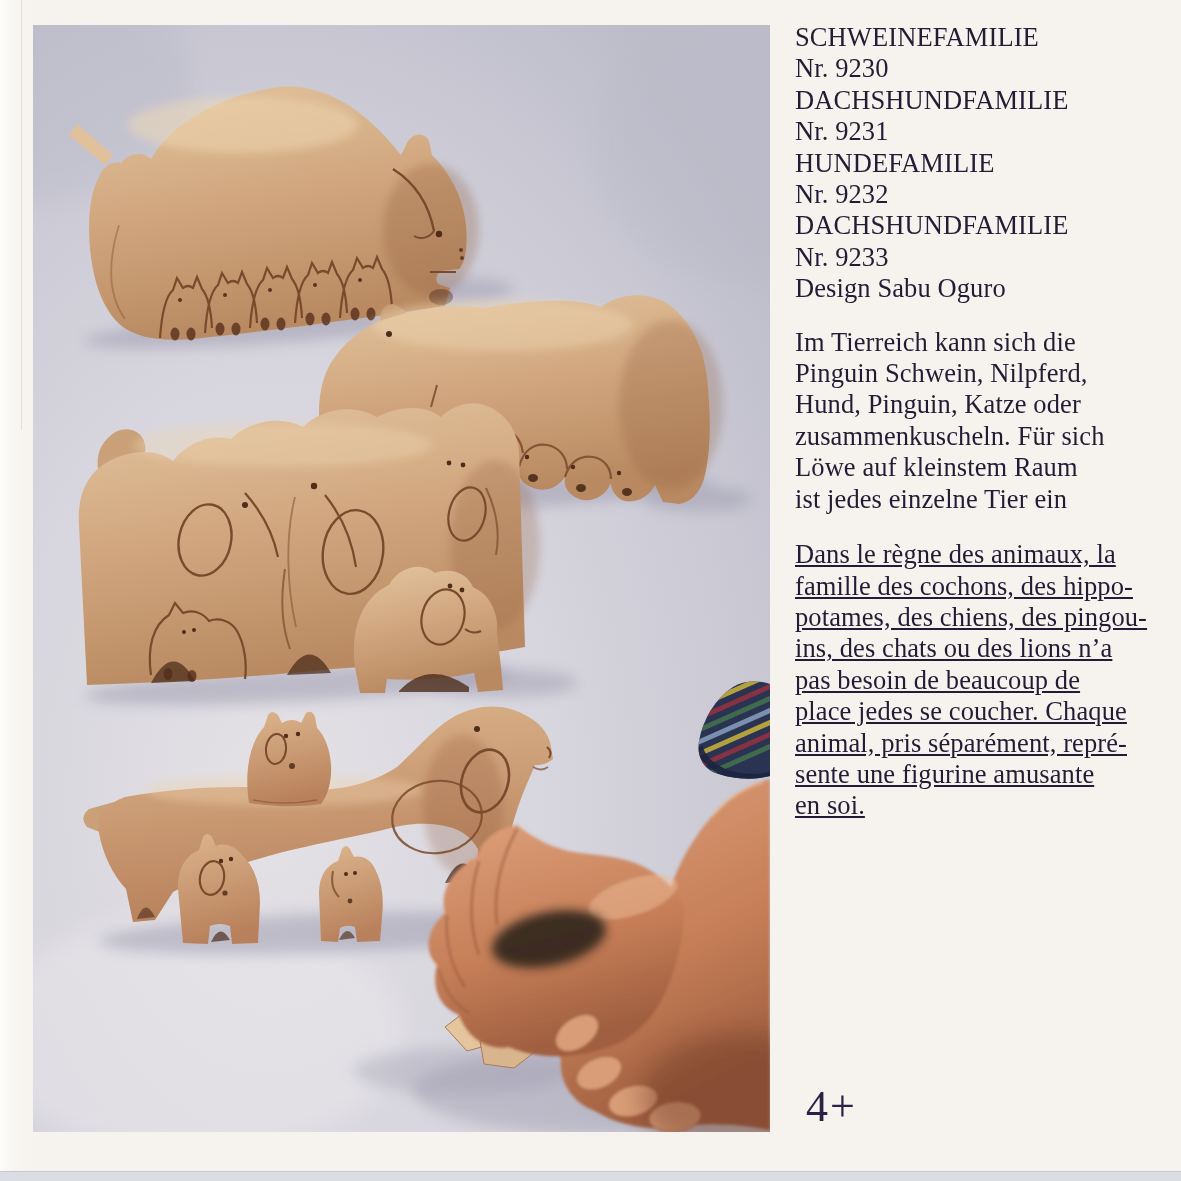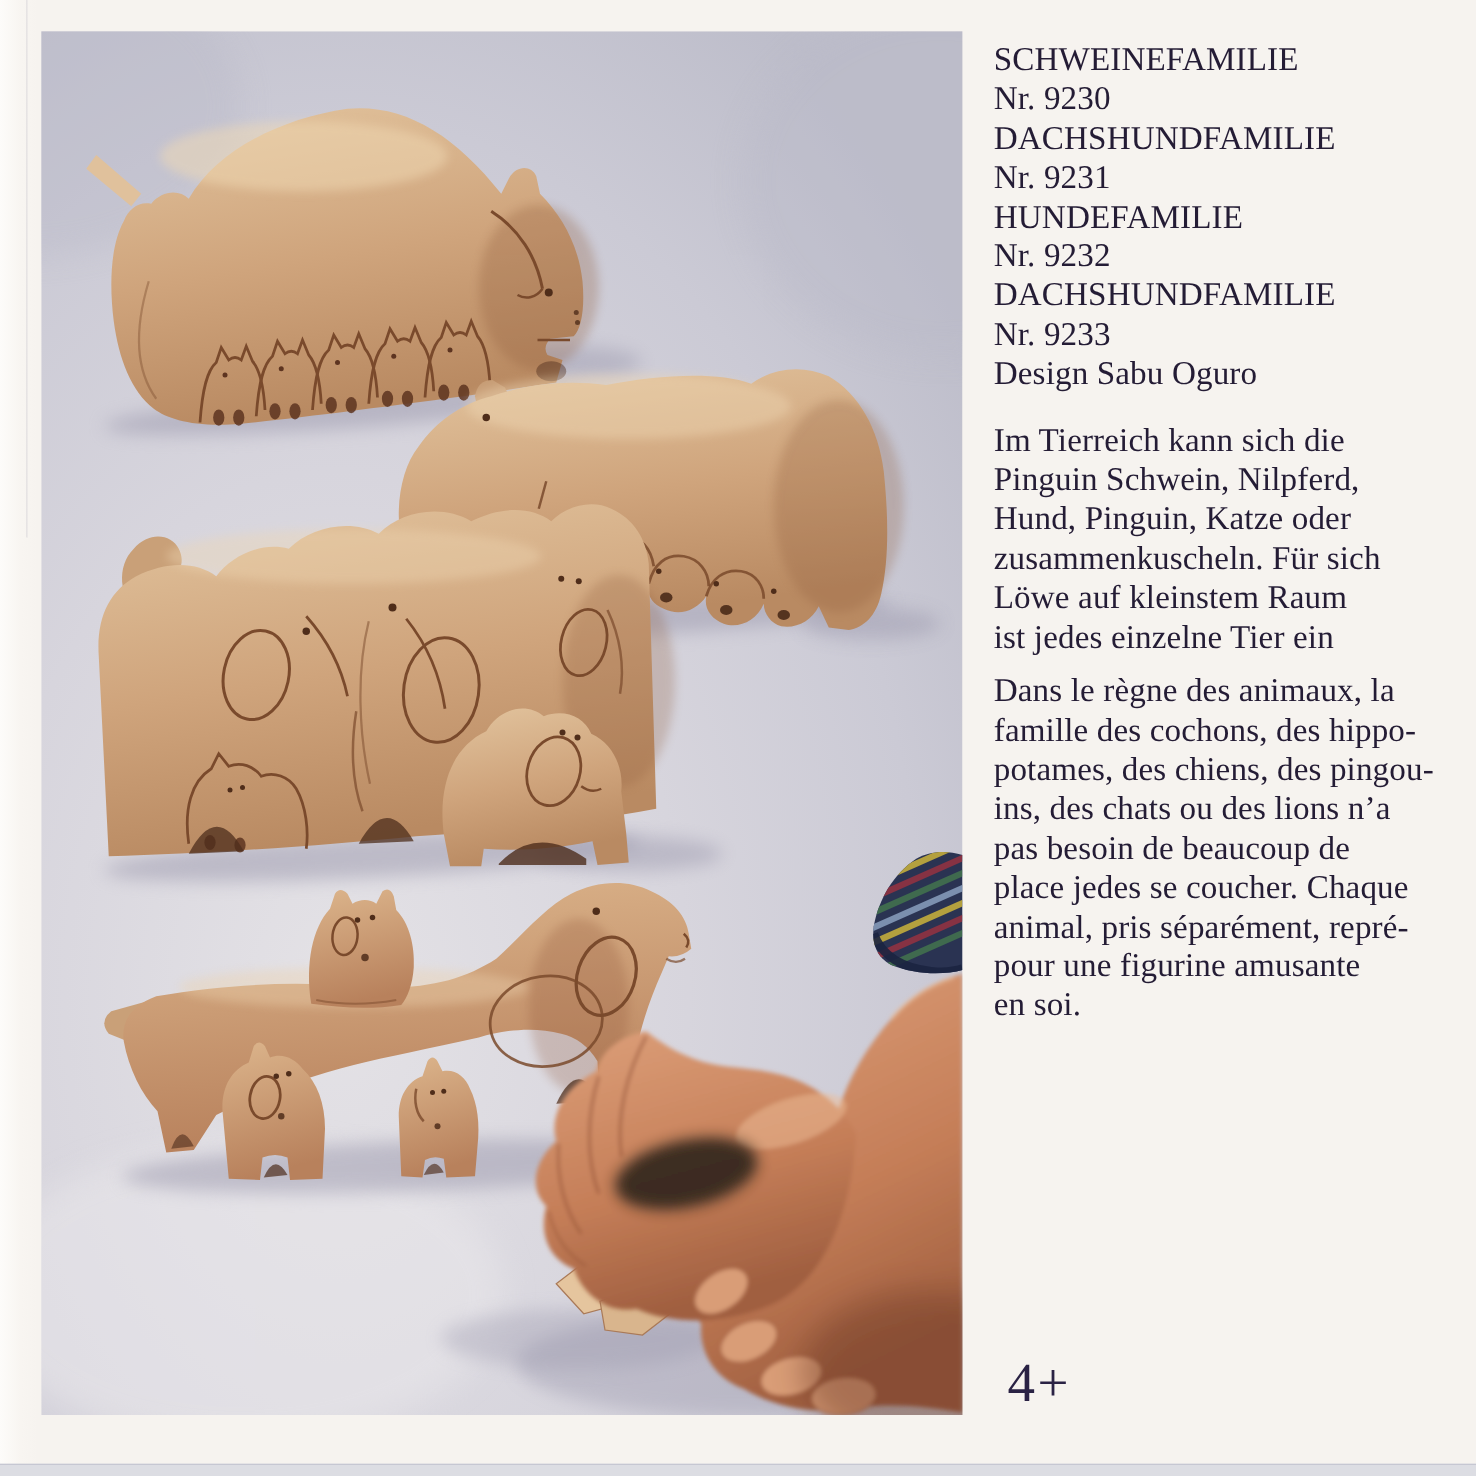--- a/index.html
+++ b/index.html
@@ -4,25 +4,25 @@
 <style>
   html,body{margin:0;padding:0;background:#efece8;}
   .canvas{position:relative;width:1181px;height:1181px;overflow:hidden;
           background:#f6f3ef;font-family:"Liberation Serif",serif;}
   .left-edge{position:absolute;left:0;top:0;width:30px;height:1181px;
              background:linear-gradient(90deg,#fdfcfa 0%,#f8f5f1 55%,#f6f3ef 100%);}
   .left-edge::after{content:"";position:absolute;left:21px;top:0;width:1px;height:430px;
              background:rgba(170,165,180,.28);}
   .photo{position:absolute;left:33px;top:25px;width:737px;height:1107px;}
   .photo svg{display:block;width:737px;height:1107px;}
-  .text-col{position:absolute;left:795px;top:32px;width:380px;
+  .text-col{position:absolute;left:795px;top:22px;width:380px;
             color:#241c35;font-size:26.5px;line-height:31.4px;letter-spacing:.1px;}
   .text-col .line{white-space:nowrap;}
   .para-de{margin-top:22px;}
-  .para-fr{margin-top:12px;}
+  .para-fr{margin-top:24px;text-decoration:underline;}
   .age{position:absolute;left:806px;top:1085px;font-size:44px;line-height:44px;
        color:#2a2244;letter-spacing:2px;font-family:"Liberation Serif",serif;}
   .bottom-edge{position:absolute;left:0;top:1171px;width:1181px;height:10px;
        background:#dcdde3;border-top:1px solid #c6c7d2;}
 </style>
 </head>
 <body>
 
 <div class="canvas">
 
@@ -299,21 +299,21 @@
     </div>
 
     <div class="para-fr">
       <div class="line">Dans le règne des animaux, la</div>
       <div class="line">famille des cochons, des hippo-</div>
       <div class="line">potames, des chiens, des pingou-</div>
       <div class="line">ins, des chats ou des lions n’a</div>
       <div class="line">pas besoin de beaucoup de</div>
       <div class="line">place jedes se coucher. Chaque</div>
       <div class="line">animal, pris séparément, repré-</div>
-      <div class="line">pour une figurine amusante</div>
+      <div class="line">sente une figurine amusante</div>
       <div class="line">en soi.</div>
     </div>
   </div>
 
   <div class="age">4+</div>
 
   <div class="bottom-edge"></div>
 
 </div>
 

